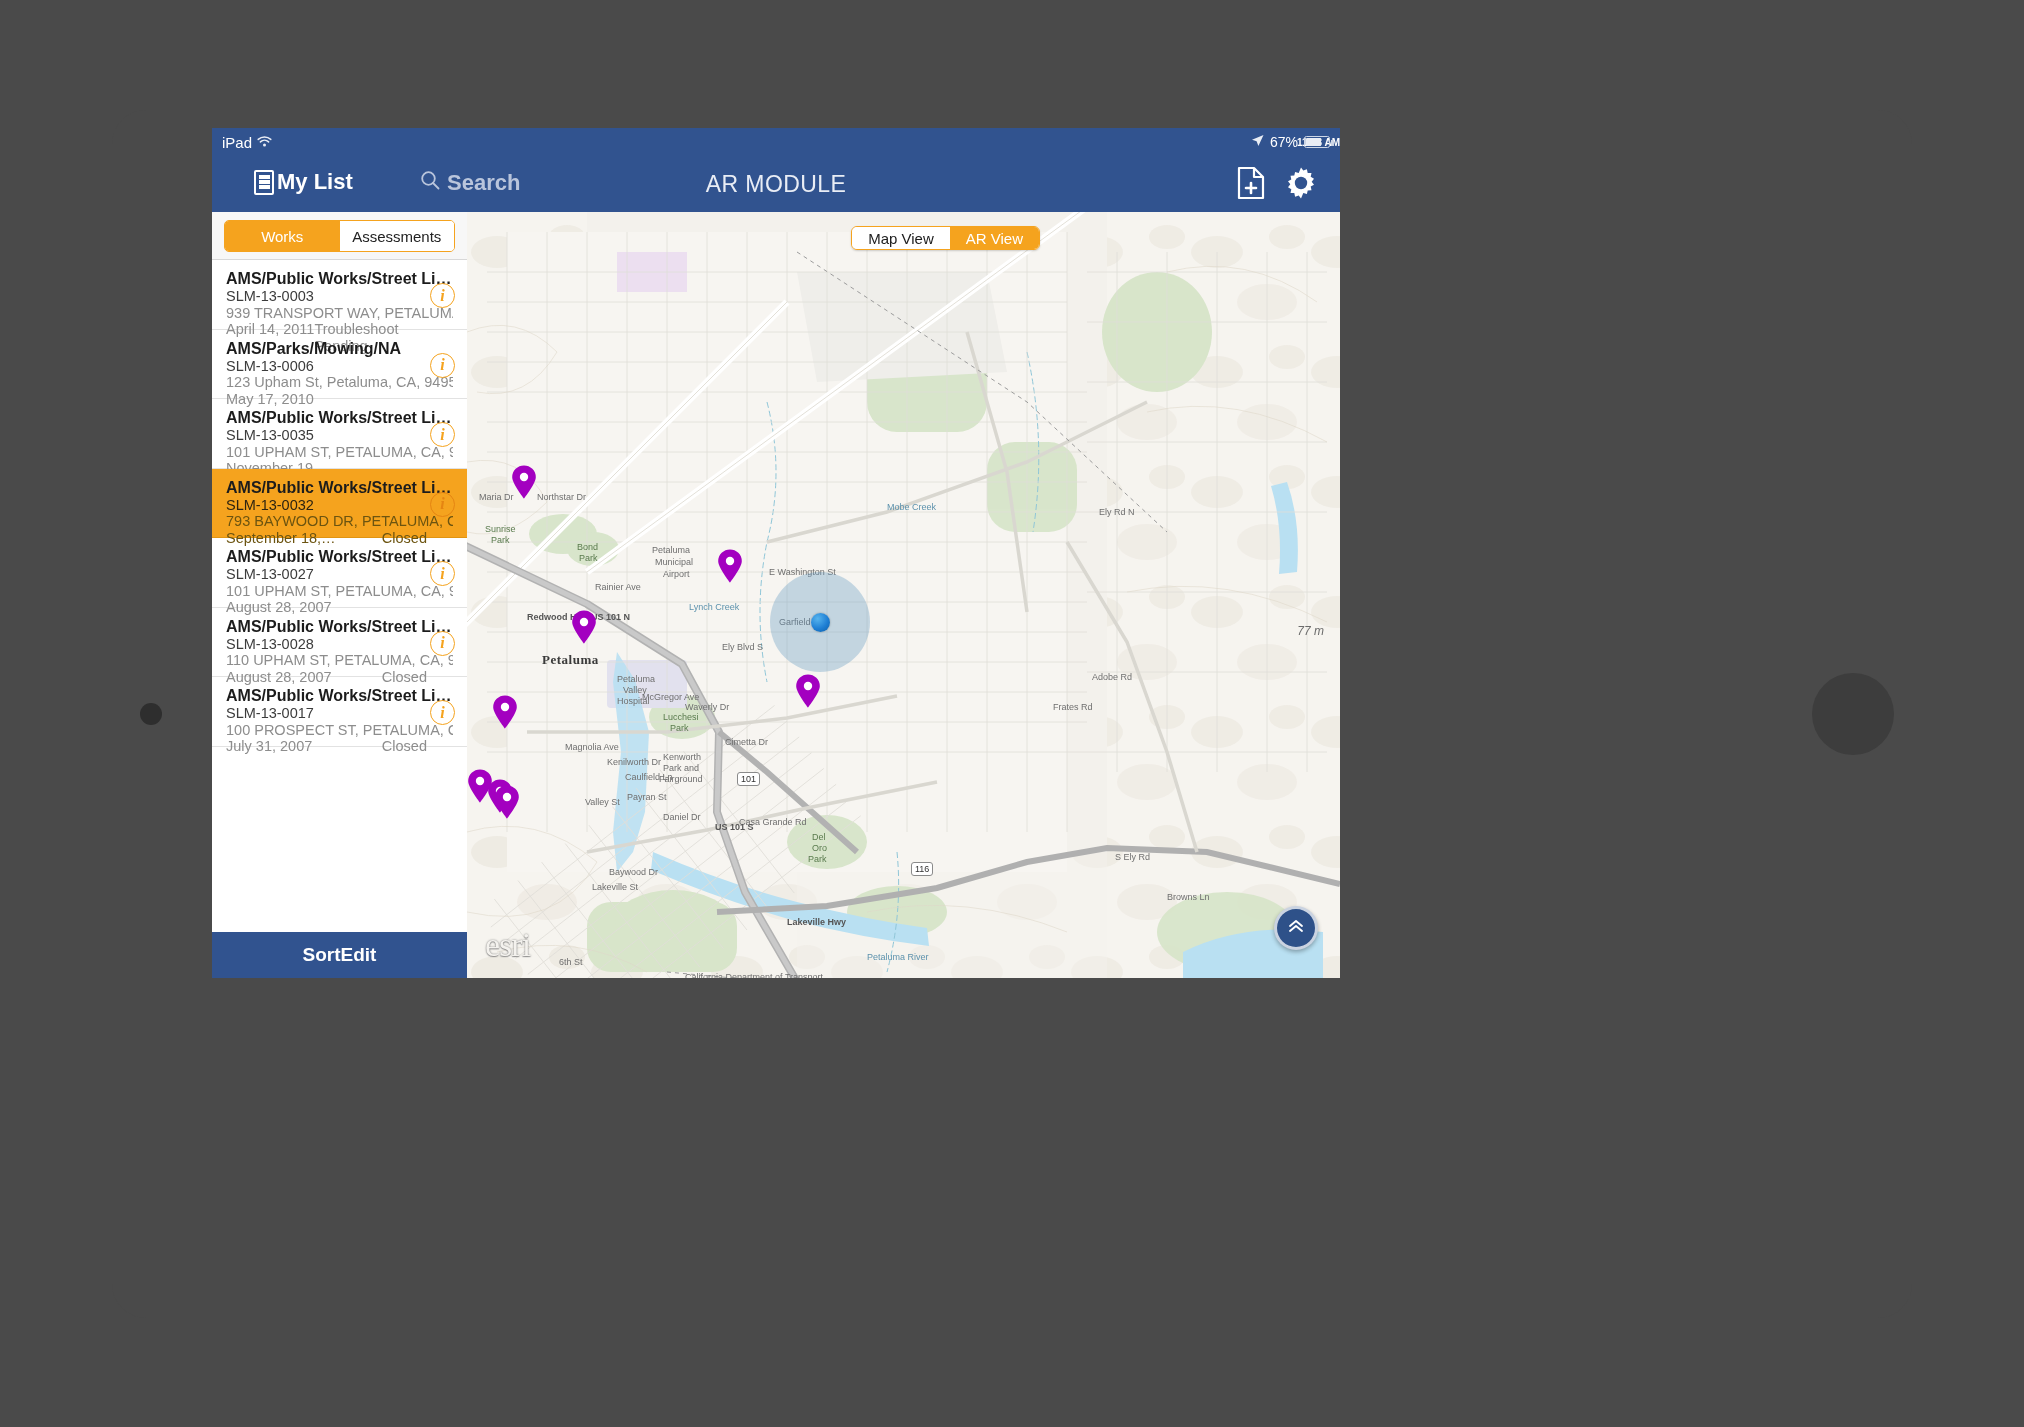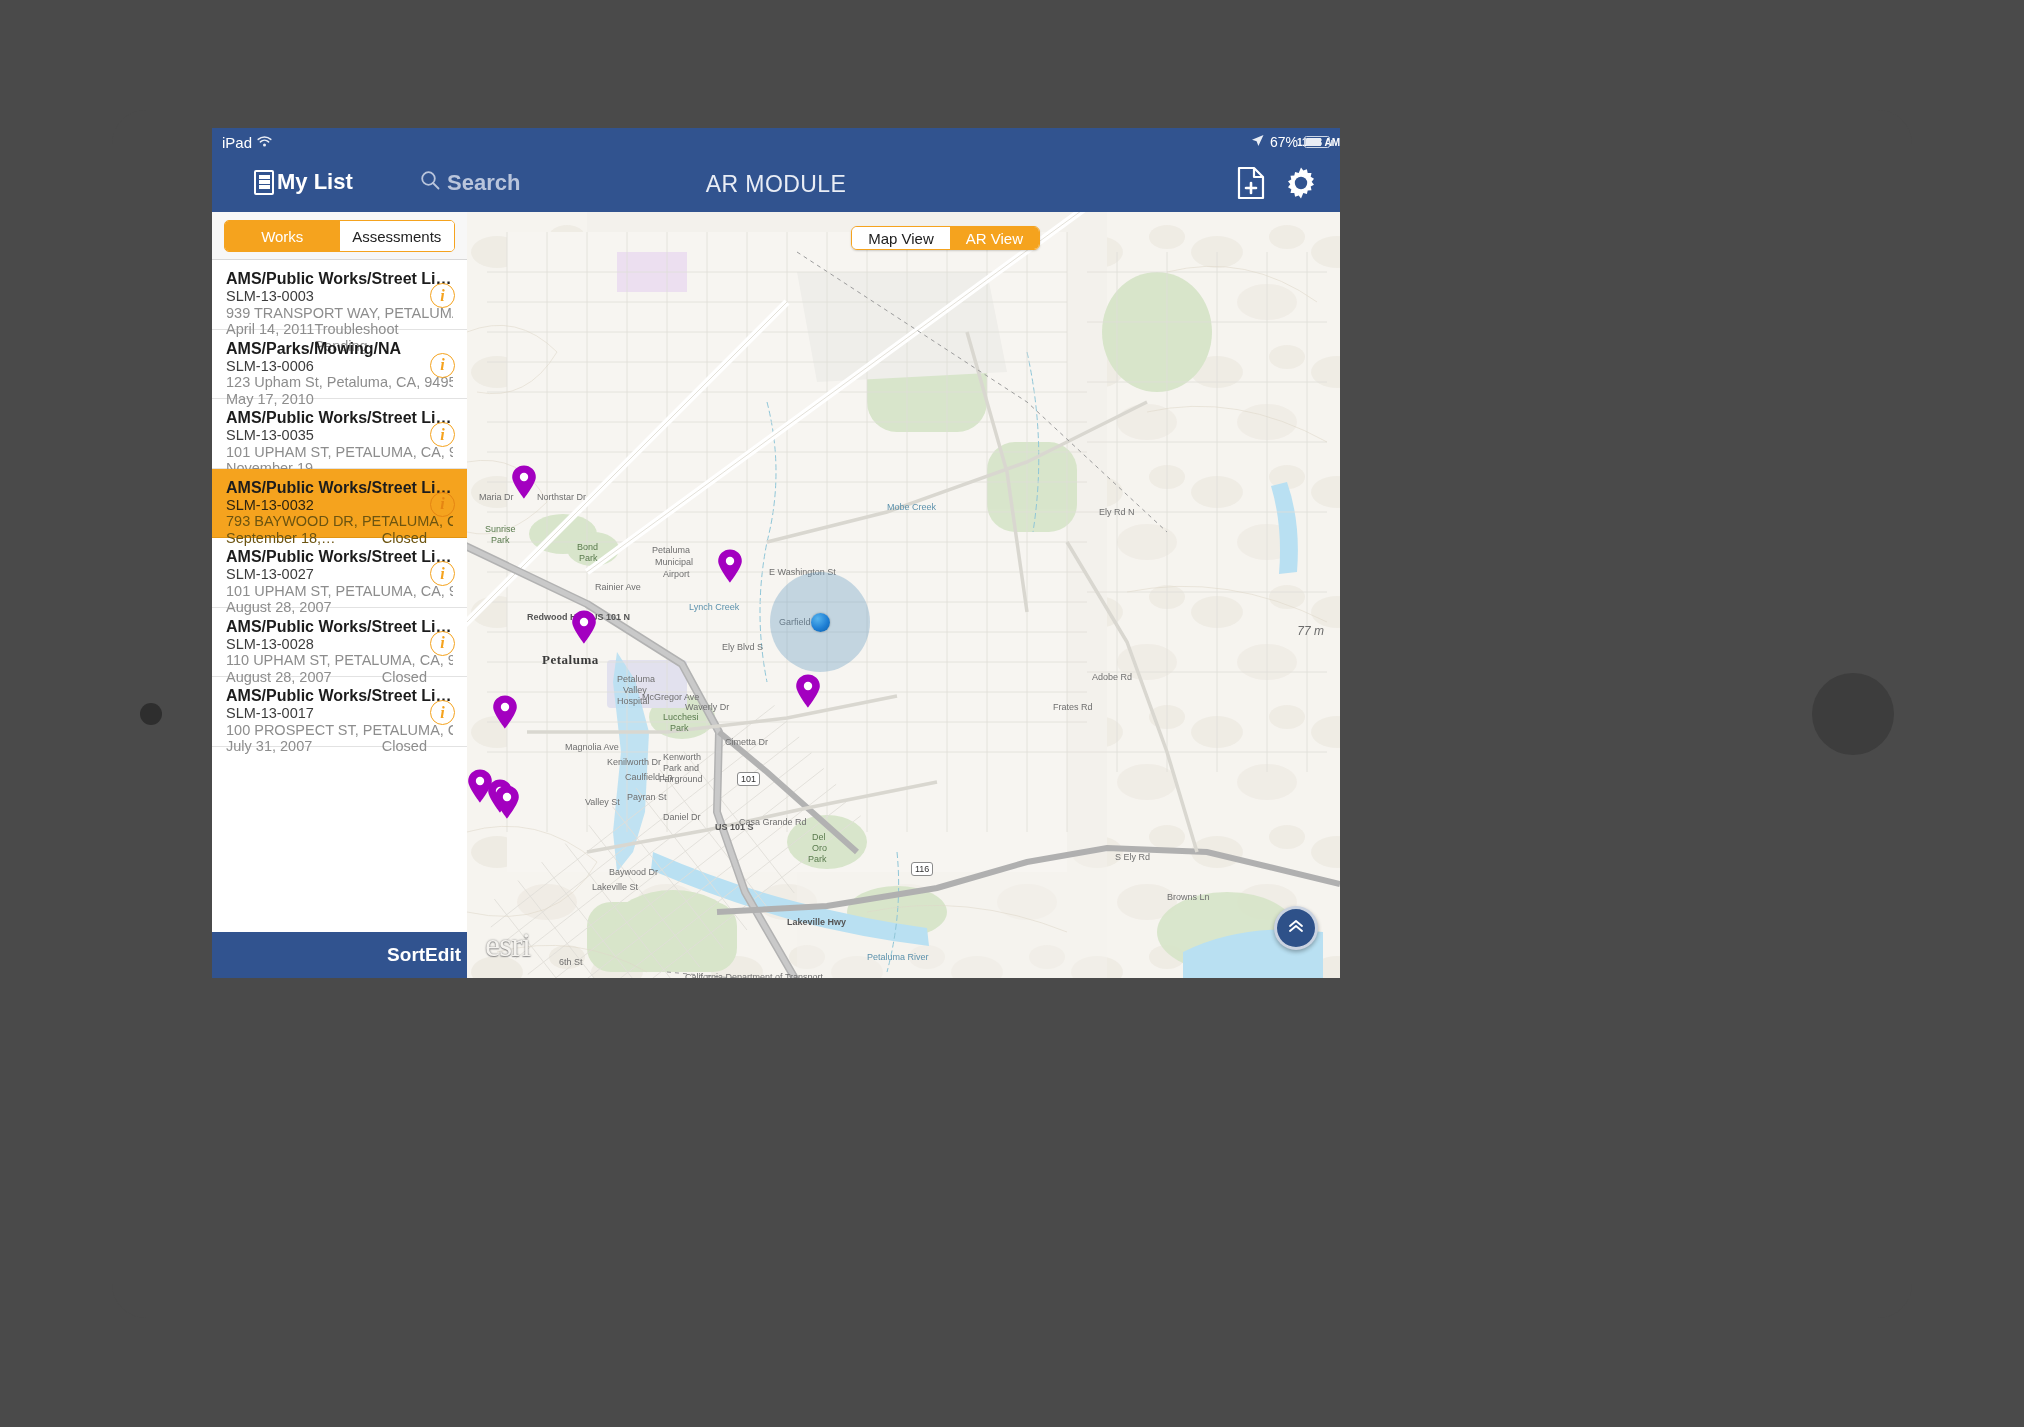--- a/index.html
+++ b/index.html
@@ -162,22 +162,22 @@
     border: 1.6px solid #f5a31e; color: #f5a31e;
     display: flex; align-items: center; justify-content: center;
     font-family: "Liberation Serif", serif;
     font-style: italic; font-weight: bold; font-size: 16px;
     background: transparent;
   }
   .list-item.selected .info-btn { border-color: #e58512; color: #e58512; }
 
   #bottom-bar {
     height: 46px; background: #31538f; color: #fff;
-    display: flex; align-items: center; justify-content: flex-end;
-    padding: 0 6px; font-size: 19px; font-weight: bold;
+    display: flex; align-items: center; justify-content: center;
+    padding: 0 28px; font-size: 19px; font-weight: bold;
   }
 
   
   #map {
     position: absolute; left: 255px; top: 84px;
     width: 873px; height: 766px;
     overflow: hidden;
     background: #f1efe9;
   }
   #map-canvas { position: absolute; inset: 0; }

